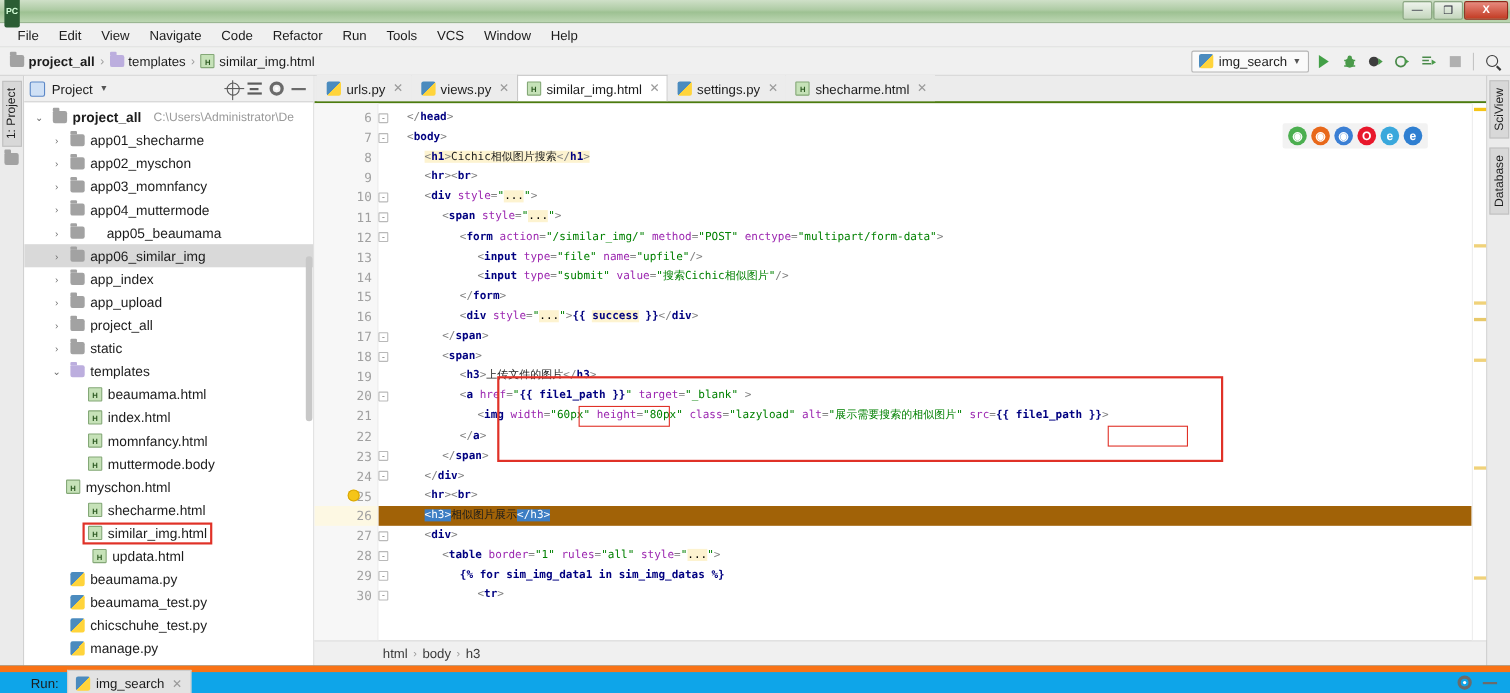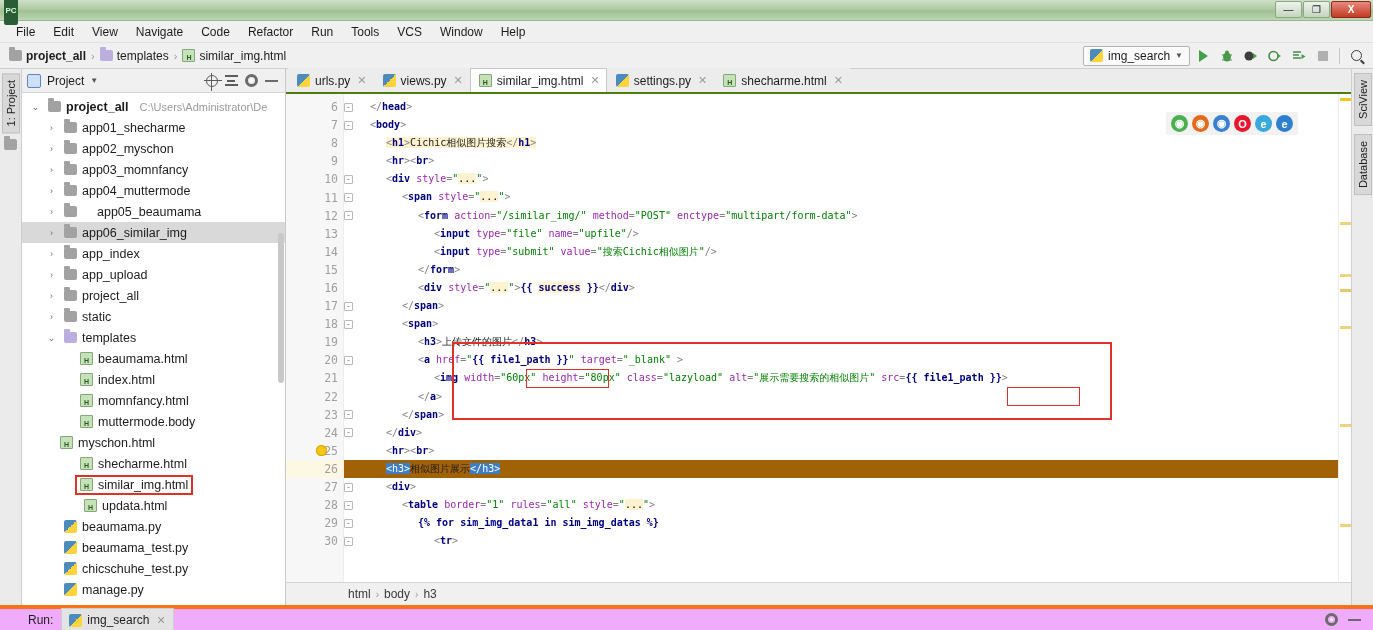--- a/index.html
+++ b/index.html
@@ -250,22 +250,22 @@
   .bc-bar {
     height: 23px; flex: 0 0 23px; background: #f0f0f0;
     border-top: 1px solid #d4d4d4;
     display: flex; align-items: center; padding-left: 62px; gap: 5px;
   }
   .bc-item { font-size: 12px; color: #3a3a3a; cursor: pointer; }
   .bc-sep { font-size: 10px; color: #9a9a9a; }
 
   
   .runbar {
-    height: 25px; flex: 0 0 25px; background: #f0abfc;
-    border-top: 4px solid #f97316;
+    height: 25px; flex: 0 0 25px; background: #0ea5e9;
+    border-top: 6px solid #f97316;
     display: flex; align-items: center; padding-left: 28px; gap: 8px;
   }
   .run-label { font-size: 12px; color: #1c1c1c; }
   .run-tab {
     display: flex; align-items: center; gap: 5px;
     background: #e3e3e3; border: 1px solid #cdcdcd; border-bottom: none;
     height: 23px; padding: 0 7px; cursor: pointer; font-size: 12px; color: #1c1c1c;
   }
   .runbar-right { margin-left: auto; display: flex; align-items: center; gap: 6px; padding-right: 10px; }
 

